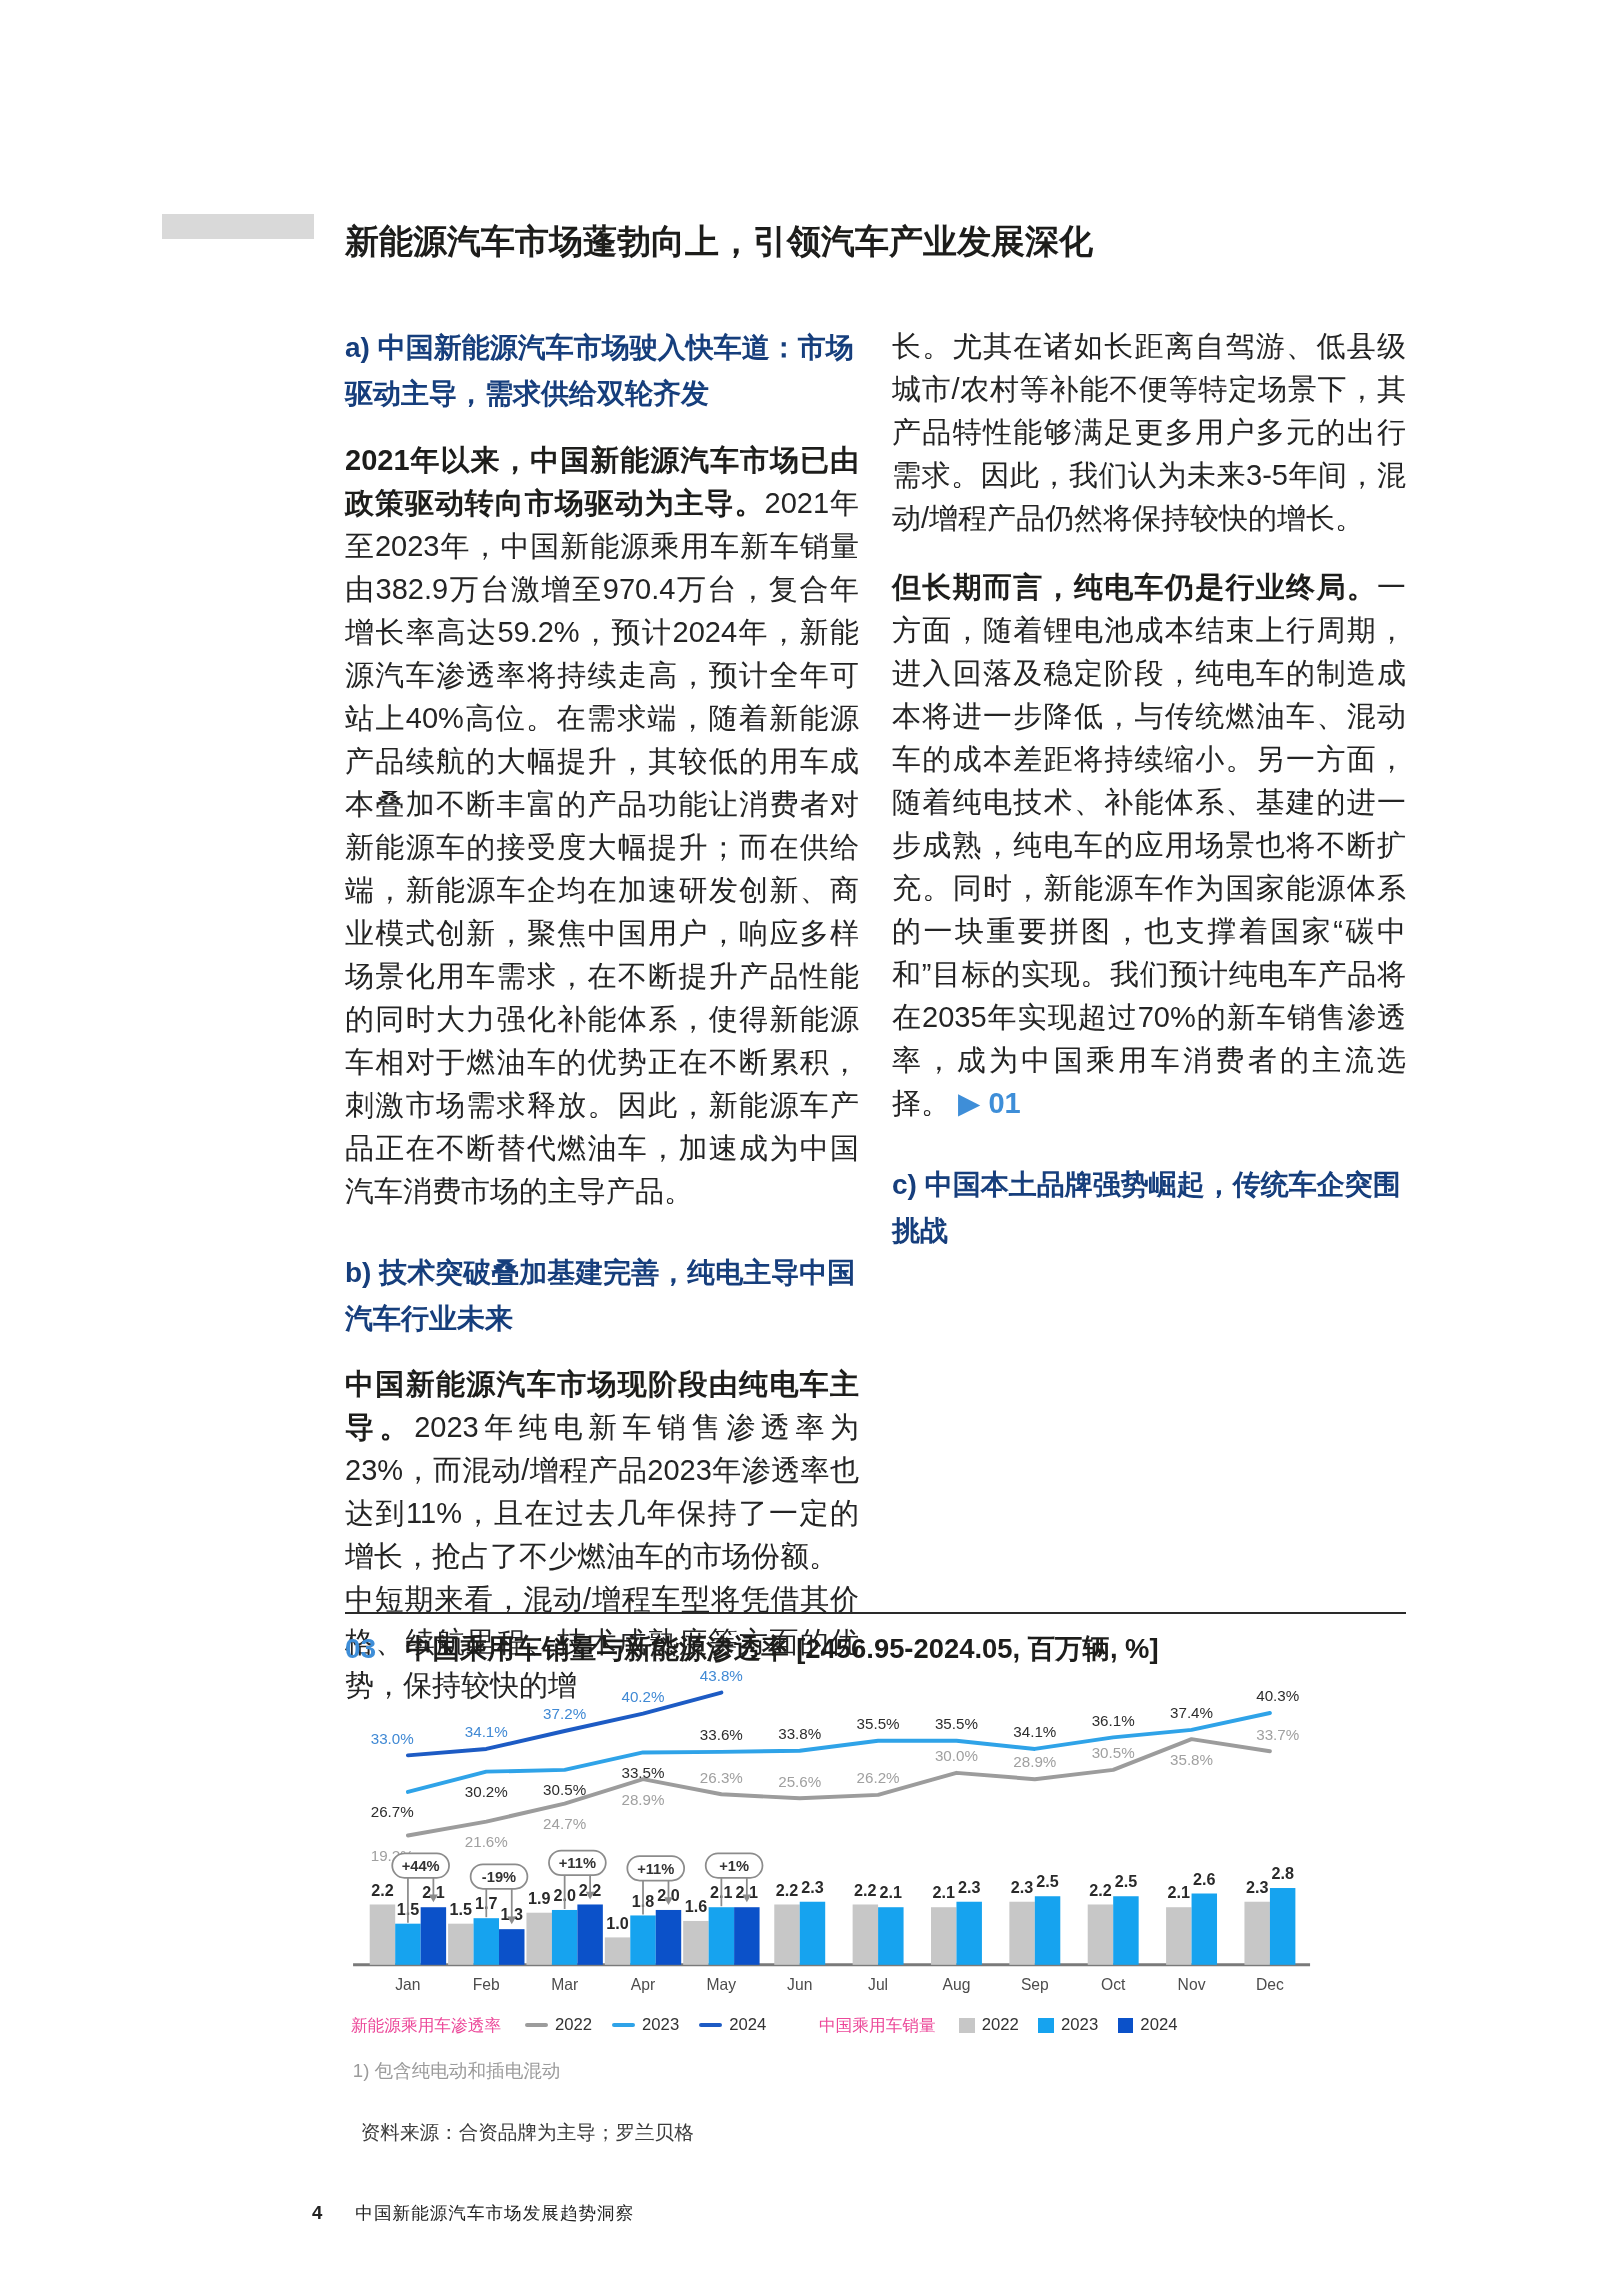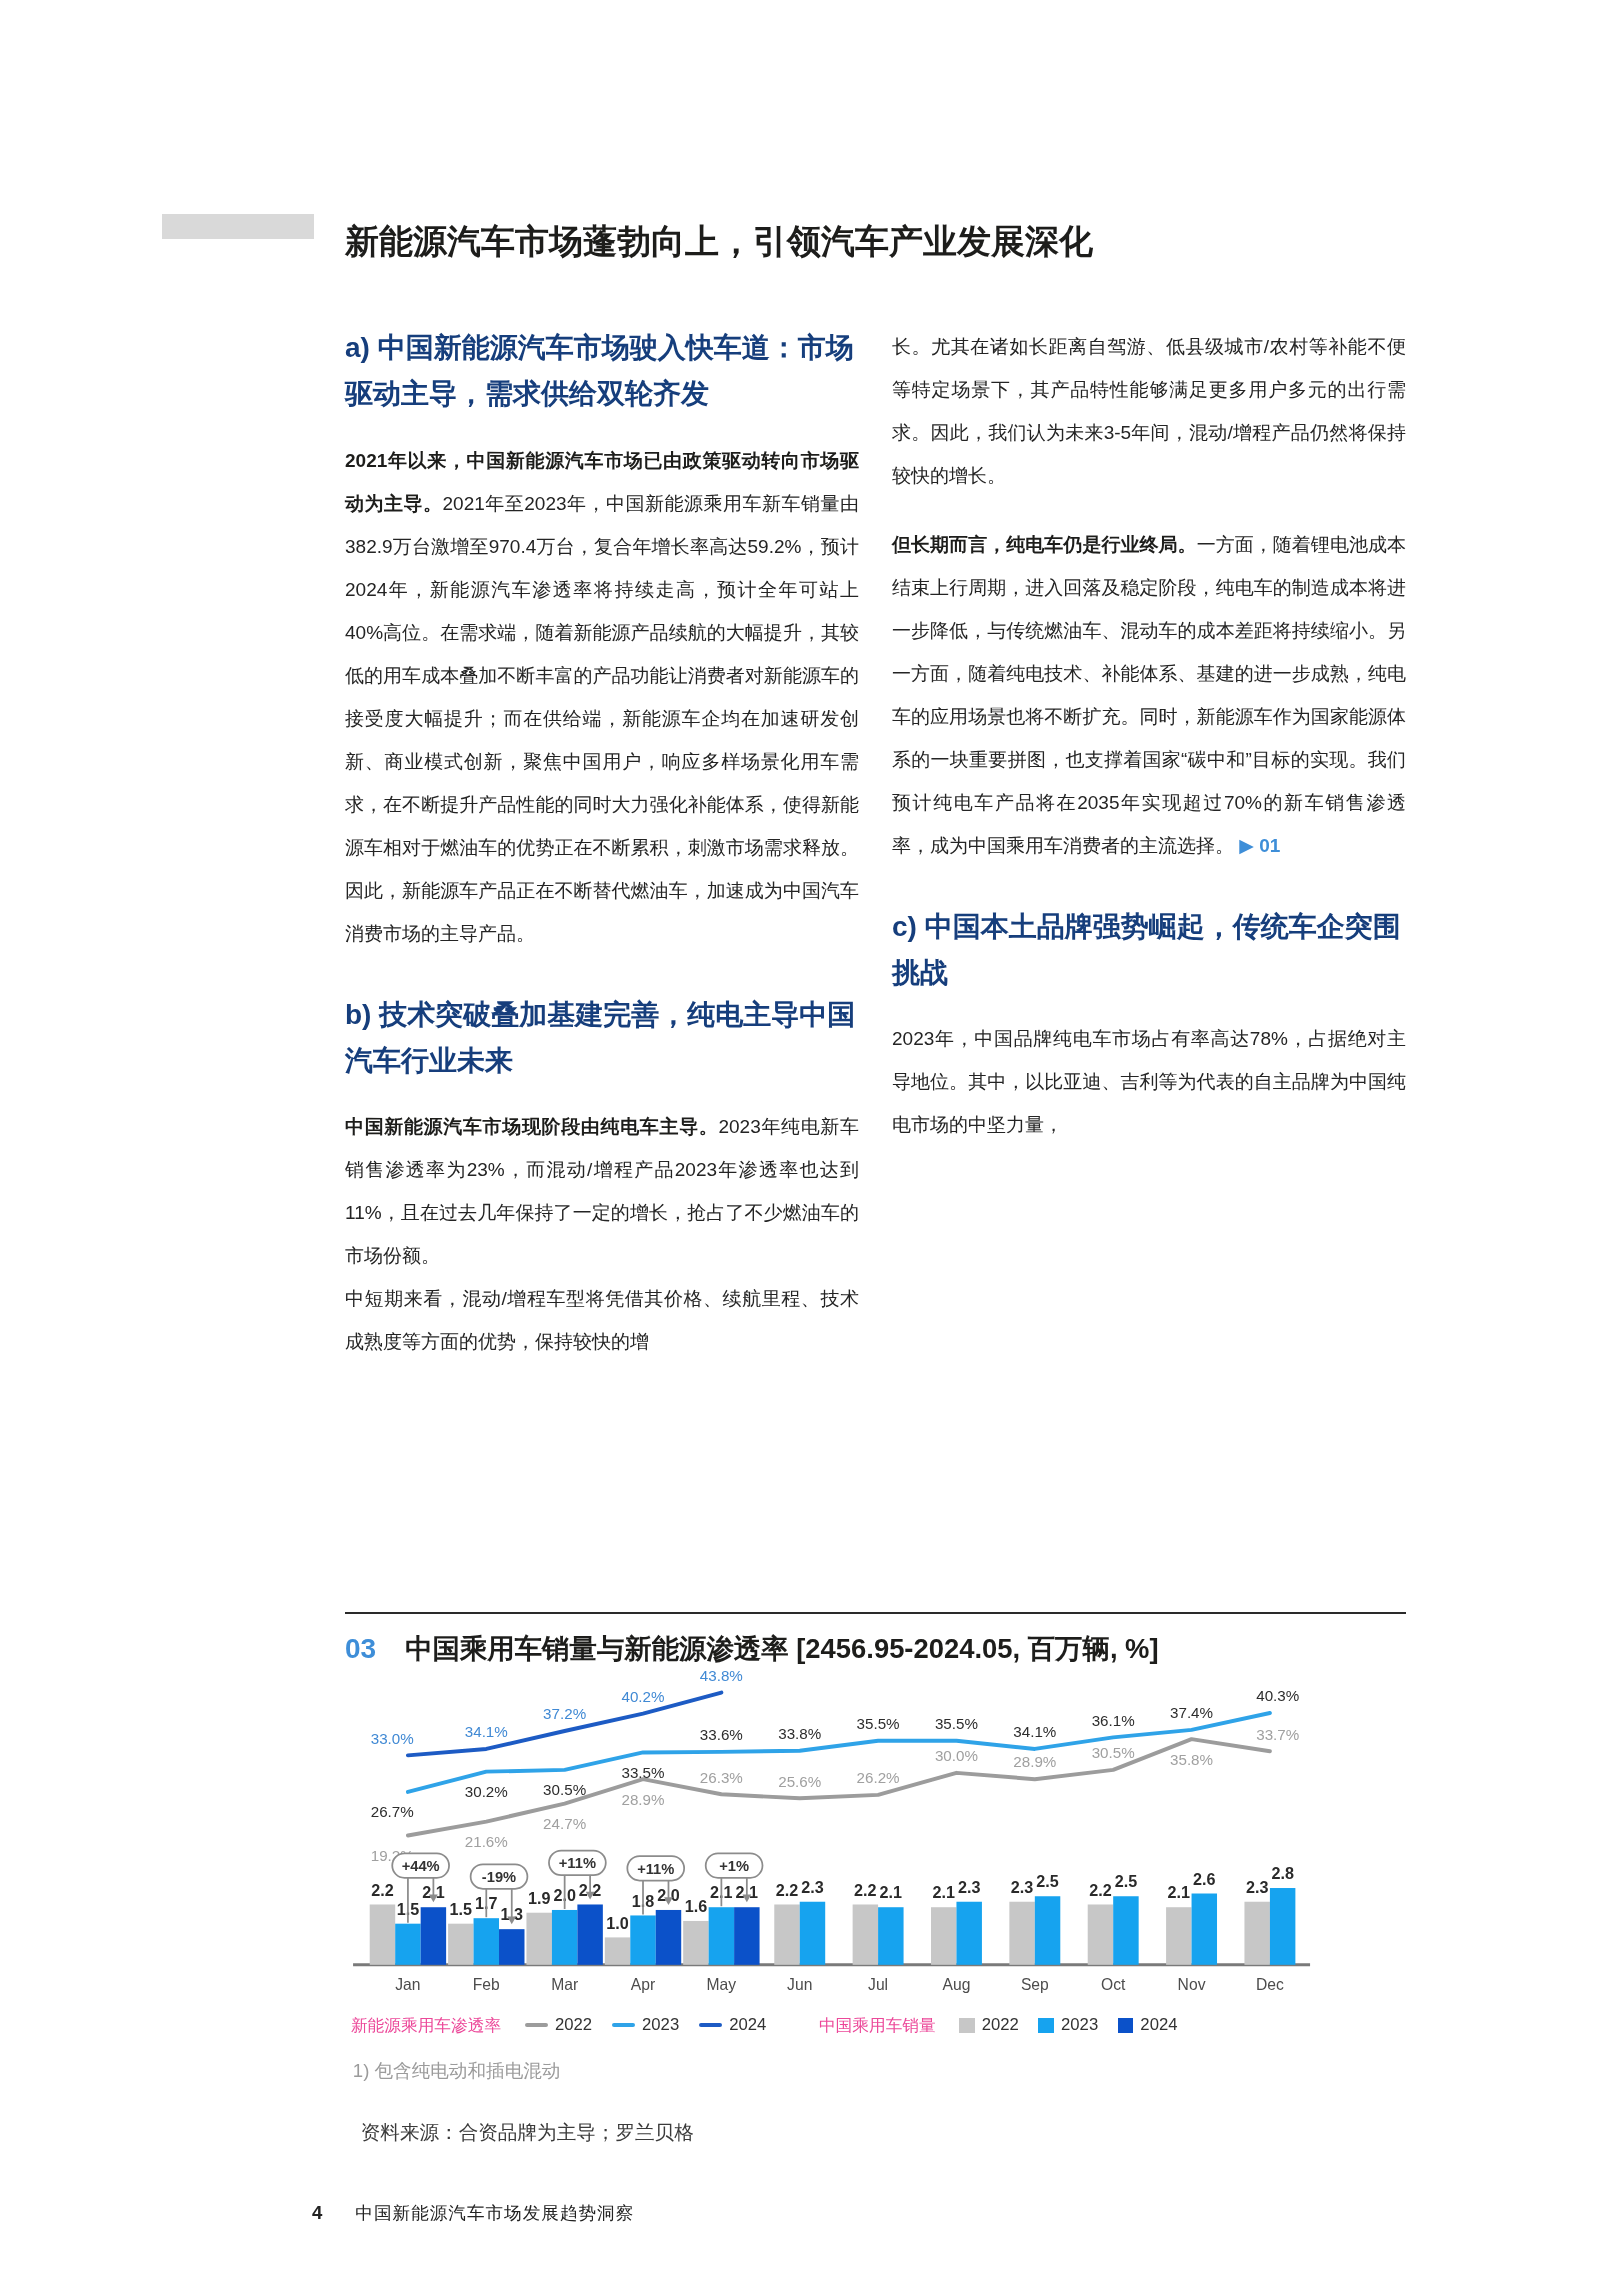--- a/index.html
+++ b/index.html
@@ -14,21 +14,21 @@
     font-size:34px;font-weight:bold;color:#1d1d1b;letter-spacing:0px;
   }
   .columns{position:absolute;left:345px;top:325px;width:1061px;display:flex;gap:33px;}
   .col{width:514px;}
   .col-right{flex:1;}
   .sec-heading{
     font-size:28px;line-height:46px;font-weight:bold;color:#163e7c;
     margin:0 0 21.6px 0;text-align:left;
   }
   .body-p{
-    font-size:19px;line-height:43px;margin:0 0 25.5px 0;
+    font-size:29px;line-height:43px;margin:0 0 25.5px 0;
     text-align:justify;color:#242424;
   }
   .body-p strong{font-weight:bold;color:#1d1d1b;}
   .mt-sec{margin-top:37px;}
   .tight{margin-bottom:0;}
   .ref-link{color:#3e8ed8;font-weight:bold;white-space:nowrap;}
   .divider{position:absolute;left:345px;top:1612px;width:1061px;height:2px;background:#2a2a2a;}
   .chart-block{position:absolute;left:345px;top:1631px;width:1073px;}
   .chart-header{display:flex;align-items:baseline;gap:29px;}
   .chart-num{font-size:28px;font-weight:bold;color:#3e8ed8;}
@@ -63,21 +63,20 @@
     <h2 class="sec-heading mt-sec">b) 技术突破叠加基建完善，纯电主导中国汽车行业未来</h2>
     <p class="body-p tight"><strong>中国新能源汽车市场现阶段由纯电车主导。</strong><span>2023年纯电新车销售渗透率为23%，而混动/增程产品2023年渗透率也达到11%，且在过去几年保持了一定的增长，抢占了不少燃油车的市场份额。</span></p>
     <p class="body-p">中短期来看，混动/增程车型将凭借其价格、续航里程、技术成熟度等方面的优势，保持较快的增</p>
   </div>
 
   <div class="col col-right">
     <p class="body-p">长。尤其在诸如长距离自驾游、低县级城市/农村等补能不便等特定场景下，其产品特性能够满足更多用户多元的出行需求。因此，我们认为未来3-5年间，混动/增程产品仍然将保持较快的增长。</p>
     <p class="body-p"><strong>但长期而言，纯电车仍是行业终局。</strong><span>一方面，随着锂电池成本结束上行周期，进入回落及稳定阶段，纯电车的制造成本将进一步降低，与传统燃油车、混动车的成本差距将持续缩小。另一方面，随着纯电技术、补能体系、基建的进一步成熟，纯电车的应用场景也将不断扩充。同时，新能源车作为国家能源体系的一块重要拼图，也支撑着国家“碳中和”目标的实现。我们预计纯电车产品将在2035年实现超过70%的新车销售渗透率，成为中国乘用车消费者的主流选择。</span> <span class="ref-link">▶ 01</span></p>
 
     <h2 class="sec-heading mt-sec">c) 中国本土品牌强势崛起，传统车企突围挑战</h2>
-    <p class="body-p">2023年，中国品牌纯电车市场占有率高达78%，占据绝对主导地位。其中，以比亚迪、吉利等为代表的自主品牌为中国纯电市场的中坚力量，</p>
   </div>
 </div>
 
 <div class="divider"></div>
 
 <div class="chart-block">
   <div class="chart-header">
     <span class="chart-num">03</span>
     <span class="chart-title">中国乘用车销量与新能源渗透率 [2456.95-2024.05, 百万辆, %]</span>
   </div>

